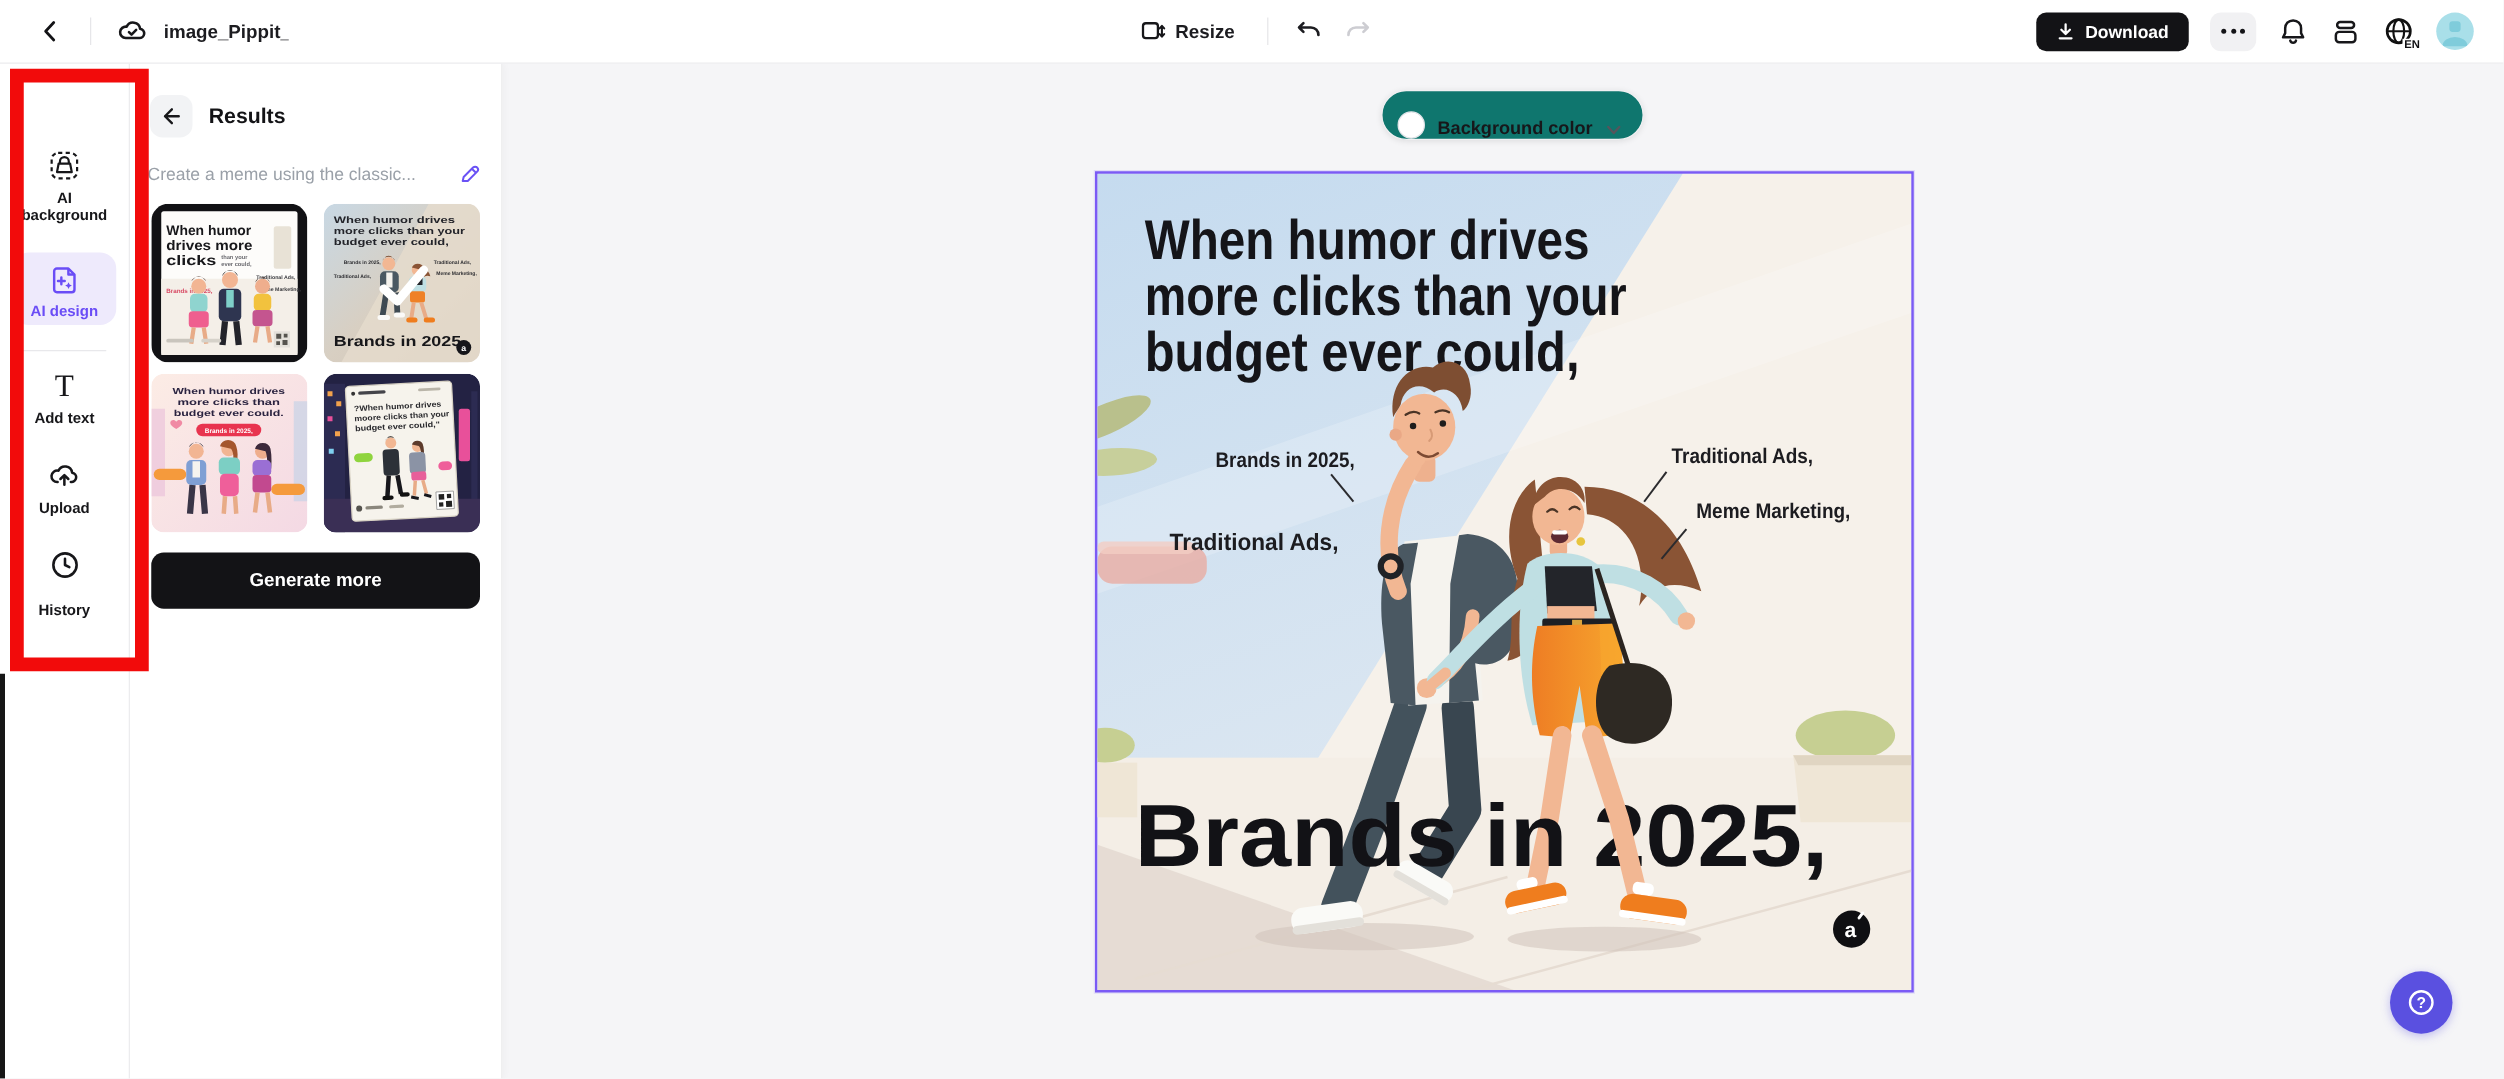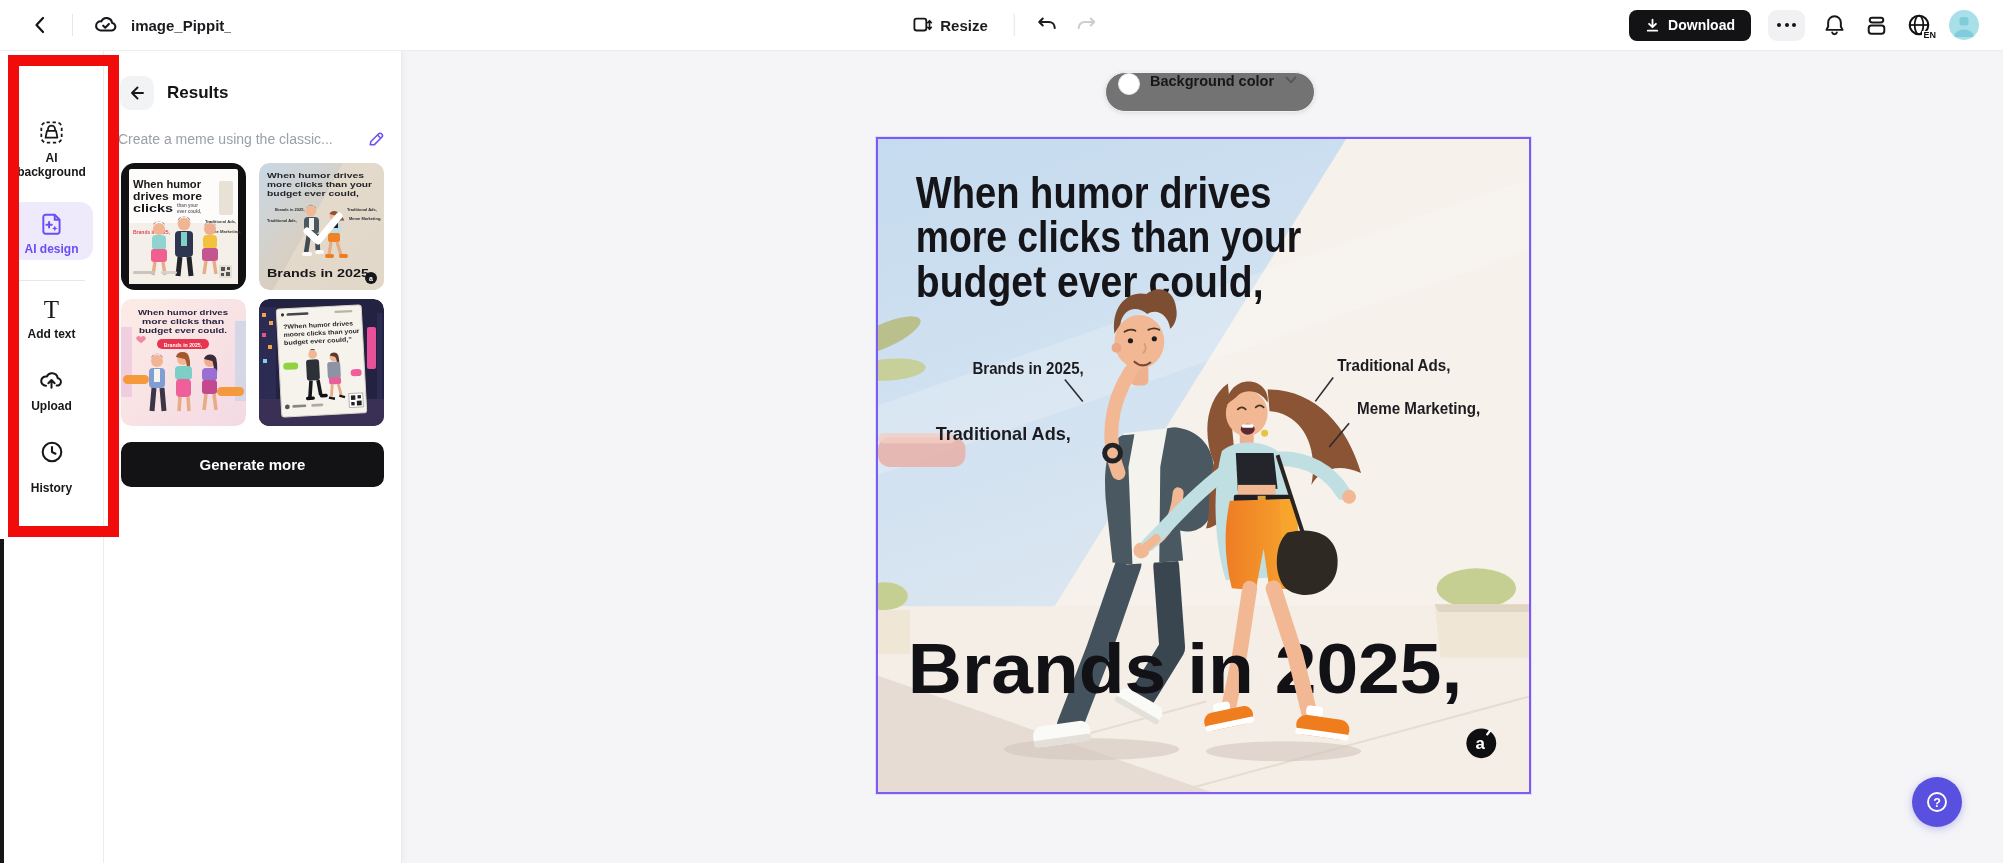--- a/index.html
+++ b/index.html
@@ -37,21 +37,21 @@
   .prompt-row{display:flex;align-items:center;gap:28px;margin:20px 16px 0 14px;}
   .prompt-text{font-size:14px;color:#9aa0a8;white-space:nowrap;overflow:hidden;flex:1;}
   .pencil-btn{background:none;border:none;padding:0;cursor:pointer;display:flex;}
   .thumb-grid{display:grid;grid-template-columns:125px 125px;grid-auto-rows:127px;column-gap:13px;row-gap:9px;margin:15px 0 0 17px;}
   .thumb{position:relative;width:125px;height:127px;border-radius:10px;overflow:hidden;cursor:pointer;padding:0;border:none;background:none;}
   .thumb svg{display:block;}
   .gen-btn{display:block;margin:16px 0 0 17px;width:263px;height:45px;border:none;border-radius:10px;background:#131316;color:#fff;font-size:15px;font-weight:700;cursor:pointer;font-family:inherit;}
 
   
   .stage{position:absolute;top:50px;left:402px;right:0;bottom:0;background:#f5f5f7;z-index:1;}
-  .bg-pill{position:absolute;left:703px;top:22px;height:40px;display:flex;align-items:flex-start;gap:10px;padding:0 16px 0 12px;background:#737373;border-radius:21px;box-shadow:0 1px 5px rgba(0,0,0,.10);border:1px solid #f0f0f2;cursor:pointer;font-family:inherit;}
+  .bg-pill{position:absolute;left:703px;top:22px;height:40px;display:flex;align-items:flex-end;gap:10px;padding:0 16px 0 12px;background:#0f766e;border-radius:21px;box-shadow:0 1px 5px rgba(0,0,0,.10);border:1px solid #f0f0f2;cursor:pointer;font-family:inherit;}
   .swatch{width:20px;height:20px;border-radius:50%;background:#fff;border:1.5px solid #e2e4e8;}
   .bg-pill .lbl{font-size:14.5px;font-weight:700;color:#17171a;}
   .canvas-frame{position:absolute;left:474px;top:87px;width:651px;height:653px;border:2px solid #7b5af5;background:#dfe9f1;box-shadow:0 0 0 1px rgba(123,90,245,.15);}
   .canvas-frame svg{display:block;}
   .help-btn{position:absolute;left:1510px;top:727px;width:50px;height:50px;border-radius:50%;border:none;background:#5a50e0;display:flex;align-items:center;justify-content:center;cursor:pointer;box-shadow:0 2px 8px rgba(90,80,224,.35);}
 
   
   .red-box{position:absolute;left:8px;top:55px;width:111px;height:482px;border:11px solid #f20b0b;box-sizing:border-box;z-index:60;pointer-events:none;}
   .black-tick{position:absolute;left:0;top:539px;width:4px;height:324px;background:#161616;z-index:55;}
 

